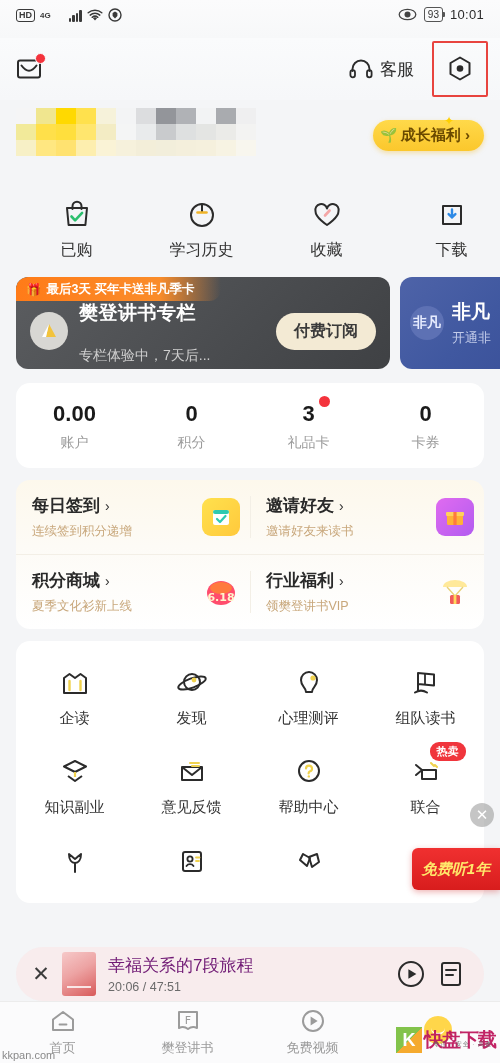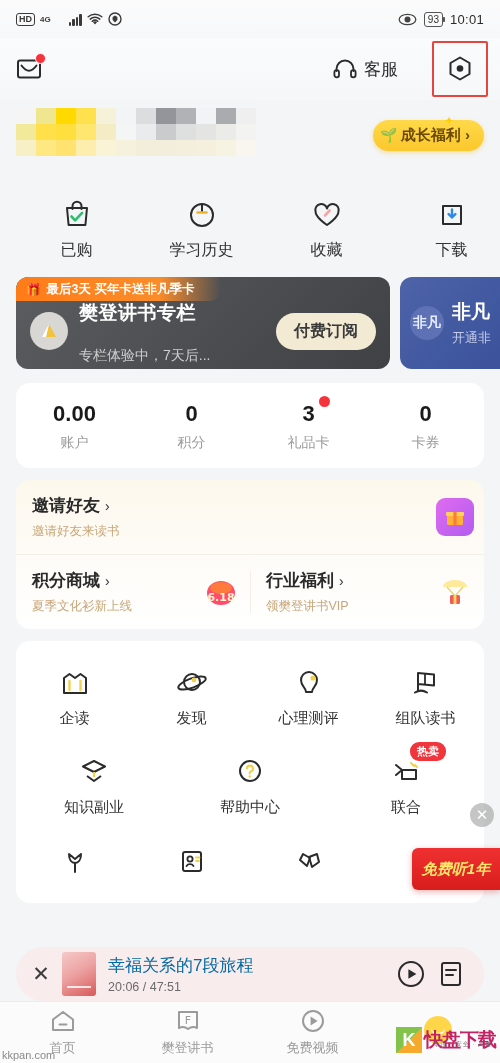--- a/index.html
+++ b/index.html
@@ -7,22 +7,22 @@
   body {
     font-family: "Liberation Sans", "DejaVu Sans", sans-serif;
     background: #f2f3f5;
     overflow: hidden;
     position: relative;
   }
   .phone { width: 500px; height: 1063px; position: relative; overflow: hidden; background:#f4f5f7; }
 
   
   .statusbar {
-    height: 38px; display: flex; align-items: center;
-    padding: 0 16px; font-size: 17px; color: #2b2b2b;
+    height: 38px; display: flex; align-items: flex-end;
+    padding: 16px 16px; font-size: 17px; color: #2b2b2b;
     background: linear-gradient(180deg,#fbfbfc,#f7f8f9);
   }
   .sb-left { display: flex; align-items: center; gap: 5px; }
   .sb-right { margin-left: auto; display: flex; align-items: center; gap: 7px; }
   .hd-badge {
     border: 1.6px solid #3a3a3a; border-radius: 3px;
     font-size: 9px; font-weight: bold; padding: 0 2px; line-height: 11px;
     color:#3a3a3a;
   }
   .net { display:flex; align-items:flex-end; gap:1px; height:13px; }
@@ -38,21 +38,21 @@
   .clock { font-size: 13px; color:#2b2b2b; letter-spacing:.3px;}
 
   
   .header {
     height: 62px; display:flex; align-items:center; padding: 0 14px;
     position: relative;
     background: linear-gradient(180deg,#fafbfc 0%, #f6f7f9 100%);
   }
   .mail-wrap { position:relative; width:34px; height:34px; display:flex;align-items:center;justify-content:center; }
   .dot-red { position:absolute; top:1px; right:2px; width:11px;height:11px;border-radius:50%;background:#f4333c; border:1.5px solid #fafbfc;}
-  .header-right { margin-left:auto; display:flex; align-items:center; gap:16px;}
+  .header-right { margin-left:auto; display:flex; align-items:center; gap:0px;}
   .cs { display:flex; align-items:center; gap:7px; font-size:17px; color:#2d2d2d; padding-right:18px;}
   .settings-box {
     width: 56px; height: 56px; display:flex; align-items:center; justify-content:center;
     border: 2px solid #e8443f; border-radius:2px;
     margin-right:-2px;
   }
 
   
   .profile { height: 85px; position:relative; padding: 8px 16px 0; display:flex; align-items:flex-start;}
   .mosaic { display:grid; grid-template-columns: repeat(12, 20px); grid-auto-rows: 16px; }
@@ -168,21 +168,21 @@
     backdrop-filter: blur(4px);
   }
   .mini .x { font-size:21px; color:#3c3c3c; width:26px; text-align:center;}
   .mini .thumb {
     width:34px;height:44px;border-radius:3px;margin-left:8px;flex:none;
     background: linear-gradient(150deg,#f6c9c9 0%, #eda3a3 45%, #d85a5a 100%);
     position:relative; overflow:hidden;
   }
   .mini .thumb::after{content:"";position:absolute;left:5px;right:5px;bottom:8px;height:2px;background:rgba(255,255,255,.8);}
   .mini .mtxt { margin-left:12px; flex:1; min-width:0;}
-  .mini .mtitle{font-size:17px;color:#0369a1;white-space:nowrap;overflow:hidden;text-overflow:ellipsis;}
+  .mini .mtitle{font-size:17px;color:#701a75;white-space:nowrap;overflow:hidden;text-overflow:ellipsis;}
   .mini .mtime{font-size:12.5px;color:#6b6b6b;margin-top:3px;}
   .mini .mbtn{width:34px;height:34px;display:flex;align-items:center;justify-content:center;margin-left:6px;}
 
   
   .tabbar {
     position:absolute; left:0; right:0; bottom:0; height:62px;
     background:#fbfbfc; border-top:1px solid #ececec;
     display:flex; align-items:center;
   }
   .tab { flex:1; display:flex; flex-direction:column; align-items:center; gap:5px;}
@@ -406,20 +406,33 @@
     <div class="stat">
       <div class="num">0</div>
       <div class="lbl">卡券</div>
     </div>
   </div>
 
   <div class="benefits">
     <div class="brow">
       <div class="bcell">
         <div class="btexts">
+          <div class="btitle"><span>每日签到</span><span class="chev">›</span></div>
+          <div class="bsub">连续签到积分递增</div>
+        </div>
+        <div class="bicon" style="background:linear-gradient(135deg,#ffe14d,#ffc93c)">
+          <svg width="22" height="22" viewBox="0 0 22 22">
+              <rect x="3" y="4" width="16" height="15" rx="2" fill="#fff"></rect>
+              <rect x="3" y="4" width="16" height="4" rx="2" fill="#2ec9b0"></rect>
+              <path d="M7 13l3 3 5.5-6" stroke="#2ec9b0" stroke-width="2.2" fill="none" stroke-linecap="round" stroke-linejoin="round"></path>
+            </svg>
+        </div>
+      </div>
+      <div class="bcell">
+        <div class="btexts">
           <div class="btitle"><span>邀请好友</span><span class="chev">›</span></div>
           <div class="bsub">邀请好友来读书</div>
         </div>
         <div class="bicon" style="background:linear-gradient(135deg,#e06bf0,#b25cf0)">
           <svg width="22" height="22" viewBox="0 0 22 22">
               <rect x="3" y="8" width="16" height="11" rx="1.5" fill="#ffb236"></rect>
               <rect x="2" y="6" width="18" height="4" rx="1" fill="#ffd15c"></rect>
               <rect x="9.4" y="6" width="3.2" height="13" fill="#ff7a3d"></rect>
             </svg>
         </div>
@@ -500,20 +513,30 @@
     <div class="srow">
       <div class="scell">
         <span>
           <svg width="34" height="32" viewBox="0 0 34 32">
               <path d="M17 5l11 5.5-11 5.5-11-5.5z" stroke="#2b2b2b" stroke-width="2" fill="none" stroke-linejoin="round"></path>
               <path d="M10 20l7 5 7-5" stroke="#2b2b2b" stroke-width="2" fill="none" stroke-linejoin="round"></path>
               <path d="M17 16v5" stroke="#f0d24e" stroke-width="2.2"></path>
             </svg>
         </span>
         <span class="lbl">知识副业</span>
+      </div>
+      <div class="scell">
+        <span>
+          <svg width="34" height="32" viewBox="0 0 34 32">
+              <path d="M7 11h20v13H7z" stroke="#2b2b2b" stroke-width="2" fill="none" stroke-linejoin="round"></path>
+              <path d="M7 11l10 8 10-8" stroke="#2b2b2b" stroke-width="2" fill="none" stroke-linejoin="round"></path>
+              <path d="M15 7h9M17 10h7" stroke="#f0d24e" stroke-width="2" stroke-linecap="round"></path>
+            </svg>
+        </span>
+        <span class="lbl">意见反馈</span>
       </div>
       <div class="scell">
         <span>
           <svg width="34" height="32" viewBox="0 0 34 32">
               <circle cx="17" cy="15" r="10" stroke="#2b2b2b" stroke-width="2" fill="none"></circle>
               <path d="M14 12.5a3 3 0 1 1 3.6 3c-.8.4-1 1-1 2" stroke="#f0d24e" stroke-width="2.2" fill="none" stroke-linecap="round"></path>
               <circle cx="16.8" cy="20.4" r="1.2" fill="#f0d24e"></circle>
             </svg>
         </span>
         <span class="lbl">帮助中心</span>

